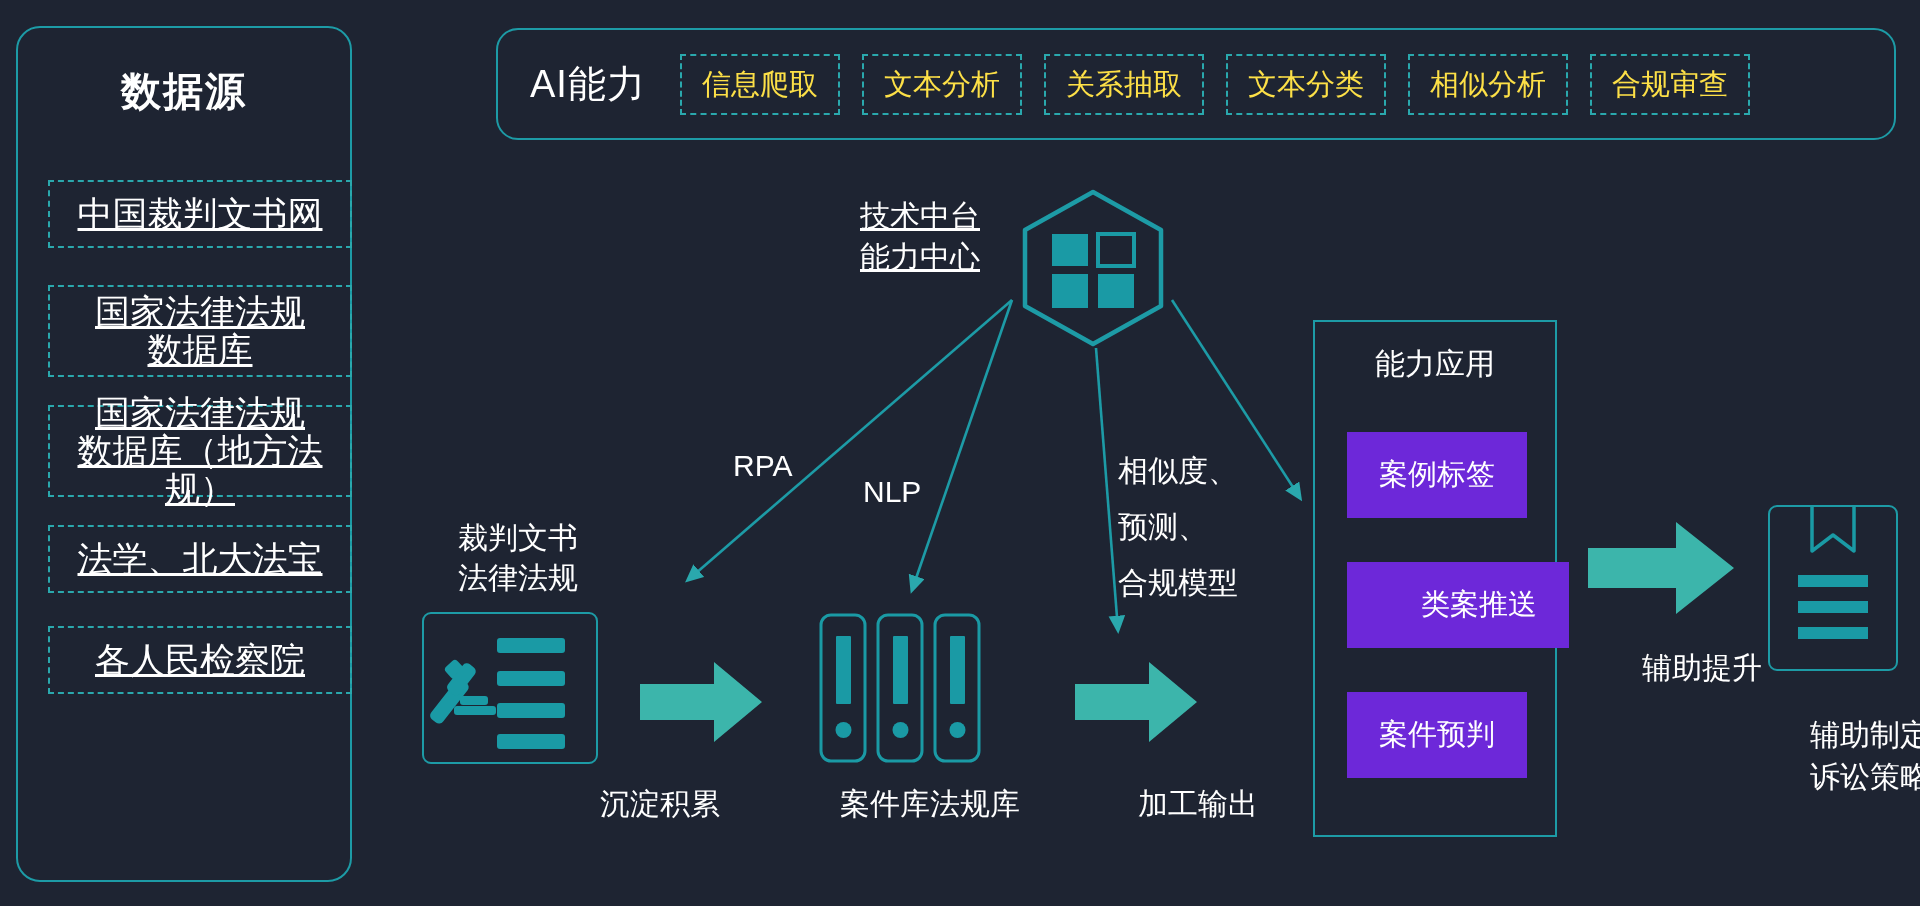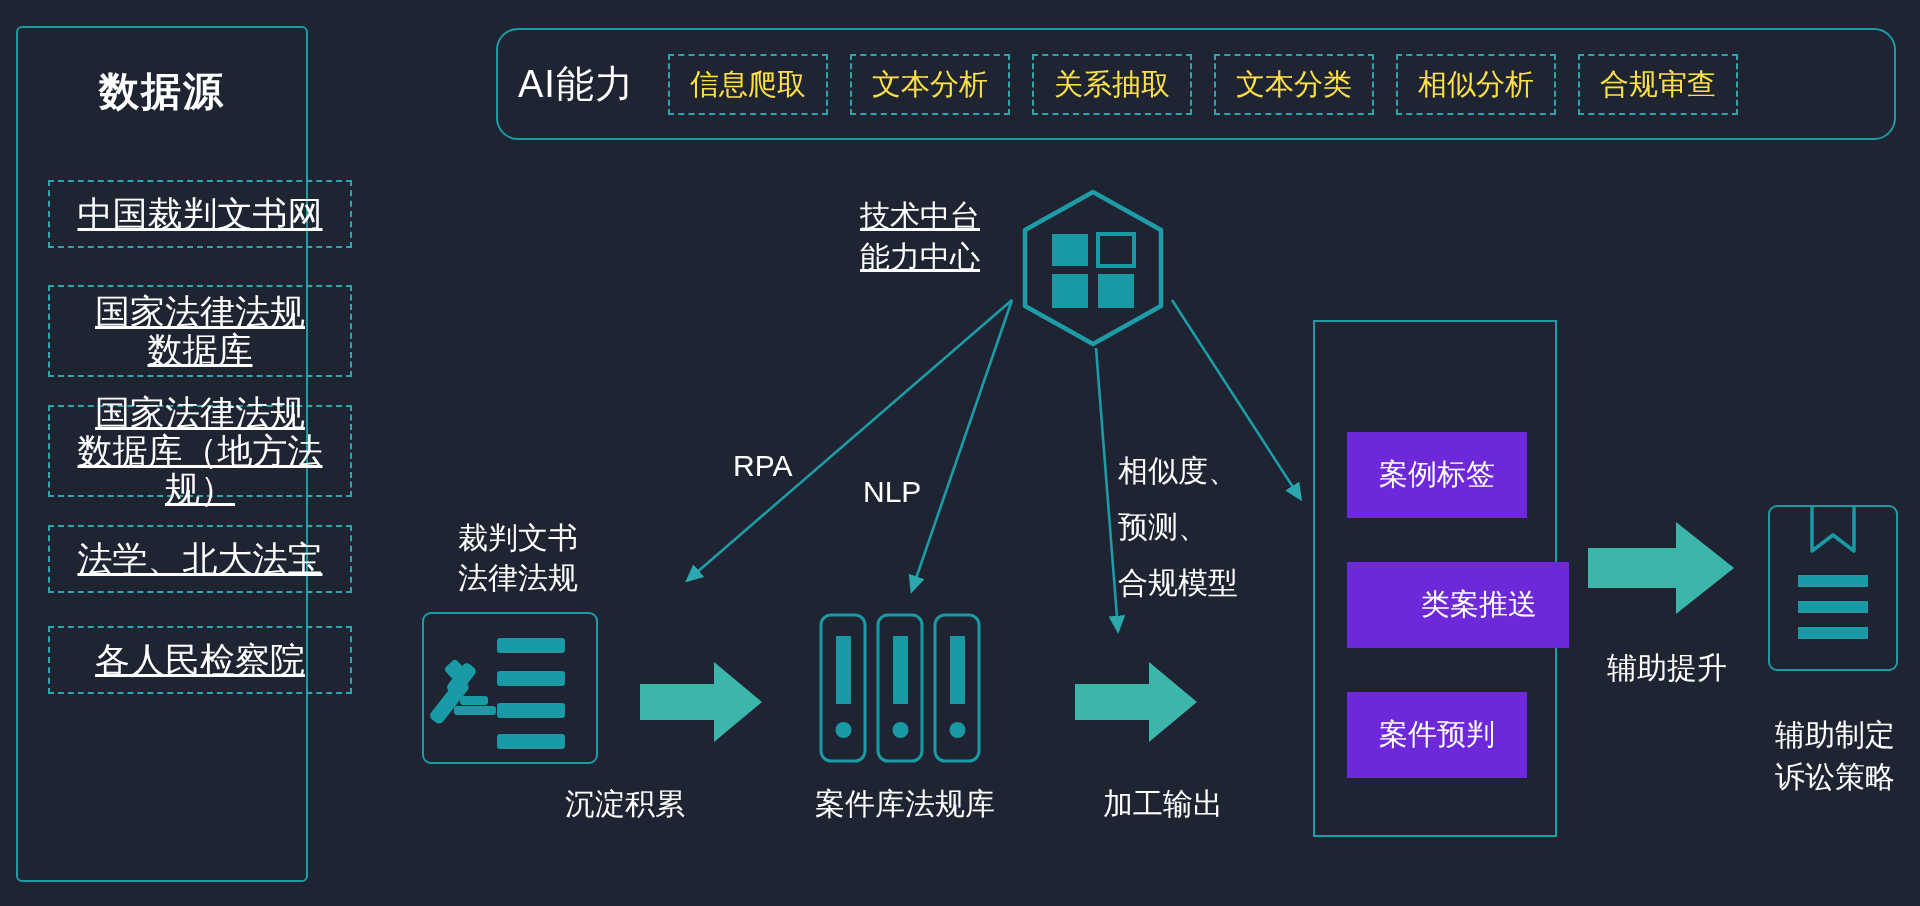--- a/index.html
+++ b/index.html
@@ -8,22 +8,22 @@
     background:#1e2432;
     font-family:"Liberation Sans","DejaVu Sans",sans-serif;
     color:#ffffff;
     overflow:hidden;
     position:relative;
   }
   .stage{position:absolute;left:0;top:0;width:1920px;height:906px;}
 
   
   #data-source-panel{
-    position:absolute;left:16px;top:26px;width:292px;height:856px;
-    border:2px solid #1d9ba6;border-radius:6px;
+    position:absolute;left:16px;top:26px;width:336px;height:856px;
+    border:2px solid #1d9ba6;border-radius:24px;
     box-sizing:border-box;
   }
   #data-source-title{
     position:absolute;left:0;top:36px;width:100%;
     text-align:center;font-size:40px;font-weight:bold;letter-spacing:2px;
   }
   .ds-item{
     position:absolute;left:30px;width:304px;
     border:2px dashed #2aa8ad;
     box-sizing:border-box;
@@ -31,21 +31,21 @@
     text-align:center;
     font-size:35px;line-height:38px;
     color:#ffffff;
     text-decoration:underline;
   }
 
   
   #ai-capability-bar{
     position:absolute;left:496px;top:28px;width:1400px;height:112px;
     border:2px solid #1d9ba6;border-radius:22px;box-sizing:border-box;
-    display:flex;align-items:center;padding-left:20px;
+    display:flex;align-items:center;padding-left:32px;
   }
   #ai-capability-label{
     font-size:38px;letter-spacing:1px;margin-right:34px;white-space:nowrap;
   }
   .ai-chip{
     border:2px dashed #2aa8ad;
     font-size:29px;line-height:1;
     padding:14px 20px;margin-right:22px;white-space:nowrap;
     color:#fde047;
   }
@@ -71,21 +71,21 @@
   #doc-icon-box{
     position:absolute;left:422px;top:612px;width:176px;height:152px;
     border:2.5px solid #1d9ba6;border-radius:9px;box-sizing:border-box;
   }
   #servers-icon{position:absolute;left:818px;top:612px;width:168px;height:152px;}
   #book-icon-box{
     position:absolute;left:1768px;top:505px;width:130px;height:166px;
     border:2.5px solid #1d9ba6;border-radius:9px;box-sizing:border-box;
   }
 
-  .flow-caption{position:absolute;font-size:30px;line-height:40px;text-align:center;}
+  .flow-caption{position:absolute;font-size:30px;line-height:40px;text-align:right;}
   #cap-1{left:530px;top:784px;width:190px;}
   #cap-2{left:790px;top:784px;width:230px;}
   #cap-3{left:1068px;top:784px;width:190px;}
   #cap-4{left:1572px;top:648px;width:190px;}
   #cap-5{left:1740px;top:714px;width:190px;line-height:42px;}
 
   .big-arrow{position:absolute;}
 
   
   #capability-panel{
@@ -238,18 +238,19 @@
   </div>
 
   <div class="flow-caption" id="cap-1">沉淀积累</div>
   <div class="flow-caption" id="cap-2">案件库法规库</div>
   <div class="flow-caption" id="cap-3">加工输出</div>
   <div class="flow-caption" id="cap-4">辅助提升</div>
   <div class="flow-caption" id="cap-5" style="white-space:pre-line;">辅助制定
 诉讼策略</div>
 
   <div id="capability-panel">
+    <div id="capability-panel-title">能力应用</div>
     <div class="cap-box" style="top:110px;">案例标签</div>
     <div class="cap-box" style="top:240px;padding-left:42px;">类案推送</div>
     <div class="cap-box" style="top:370px;">案件预判</div>
   </div>
 
 </div>
 
 </body></html>

